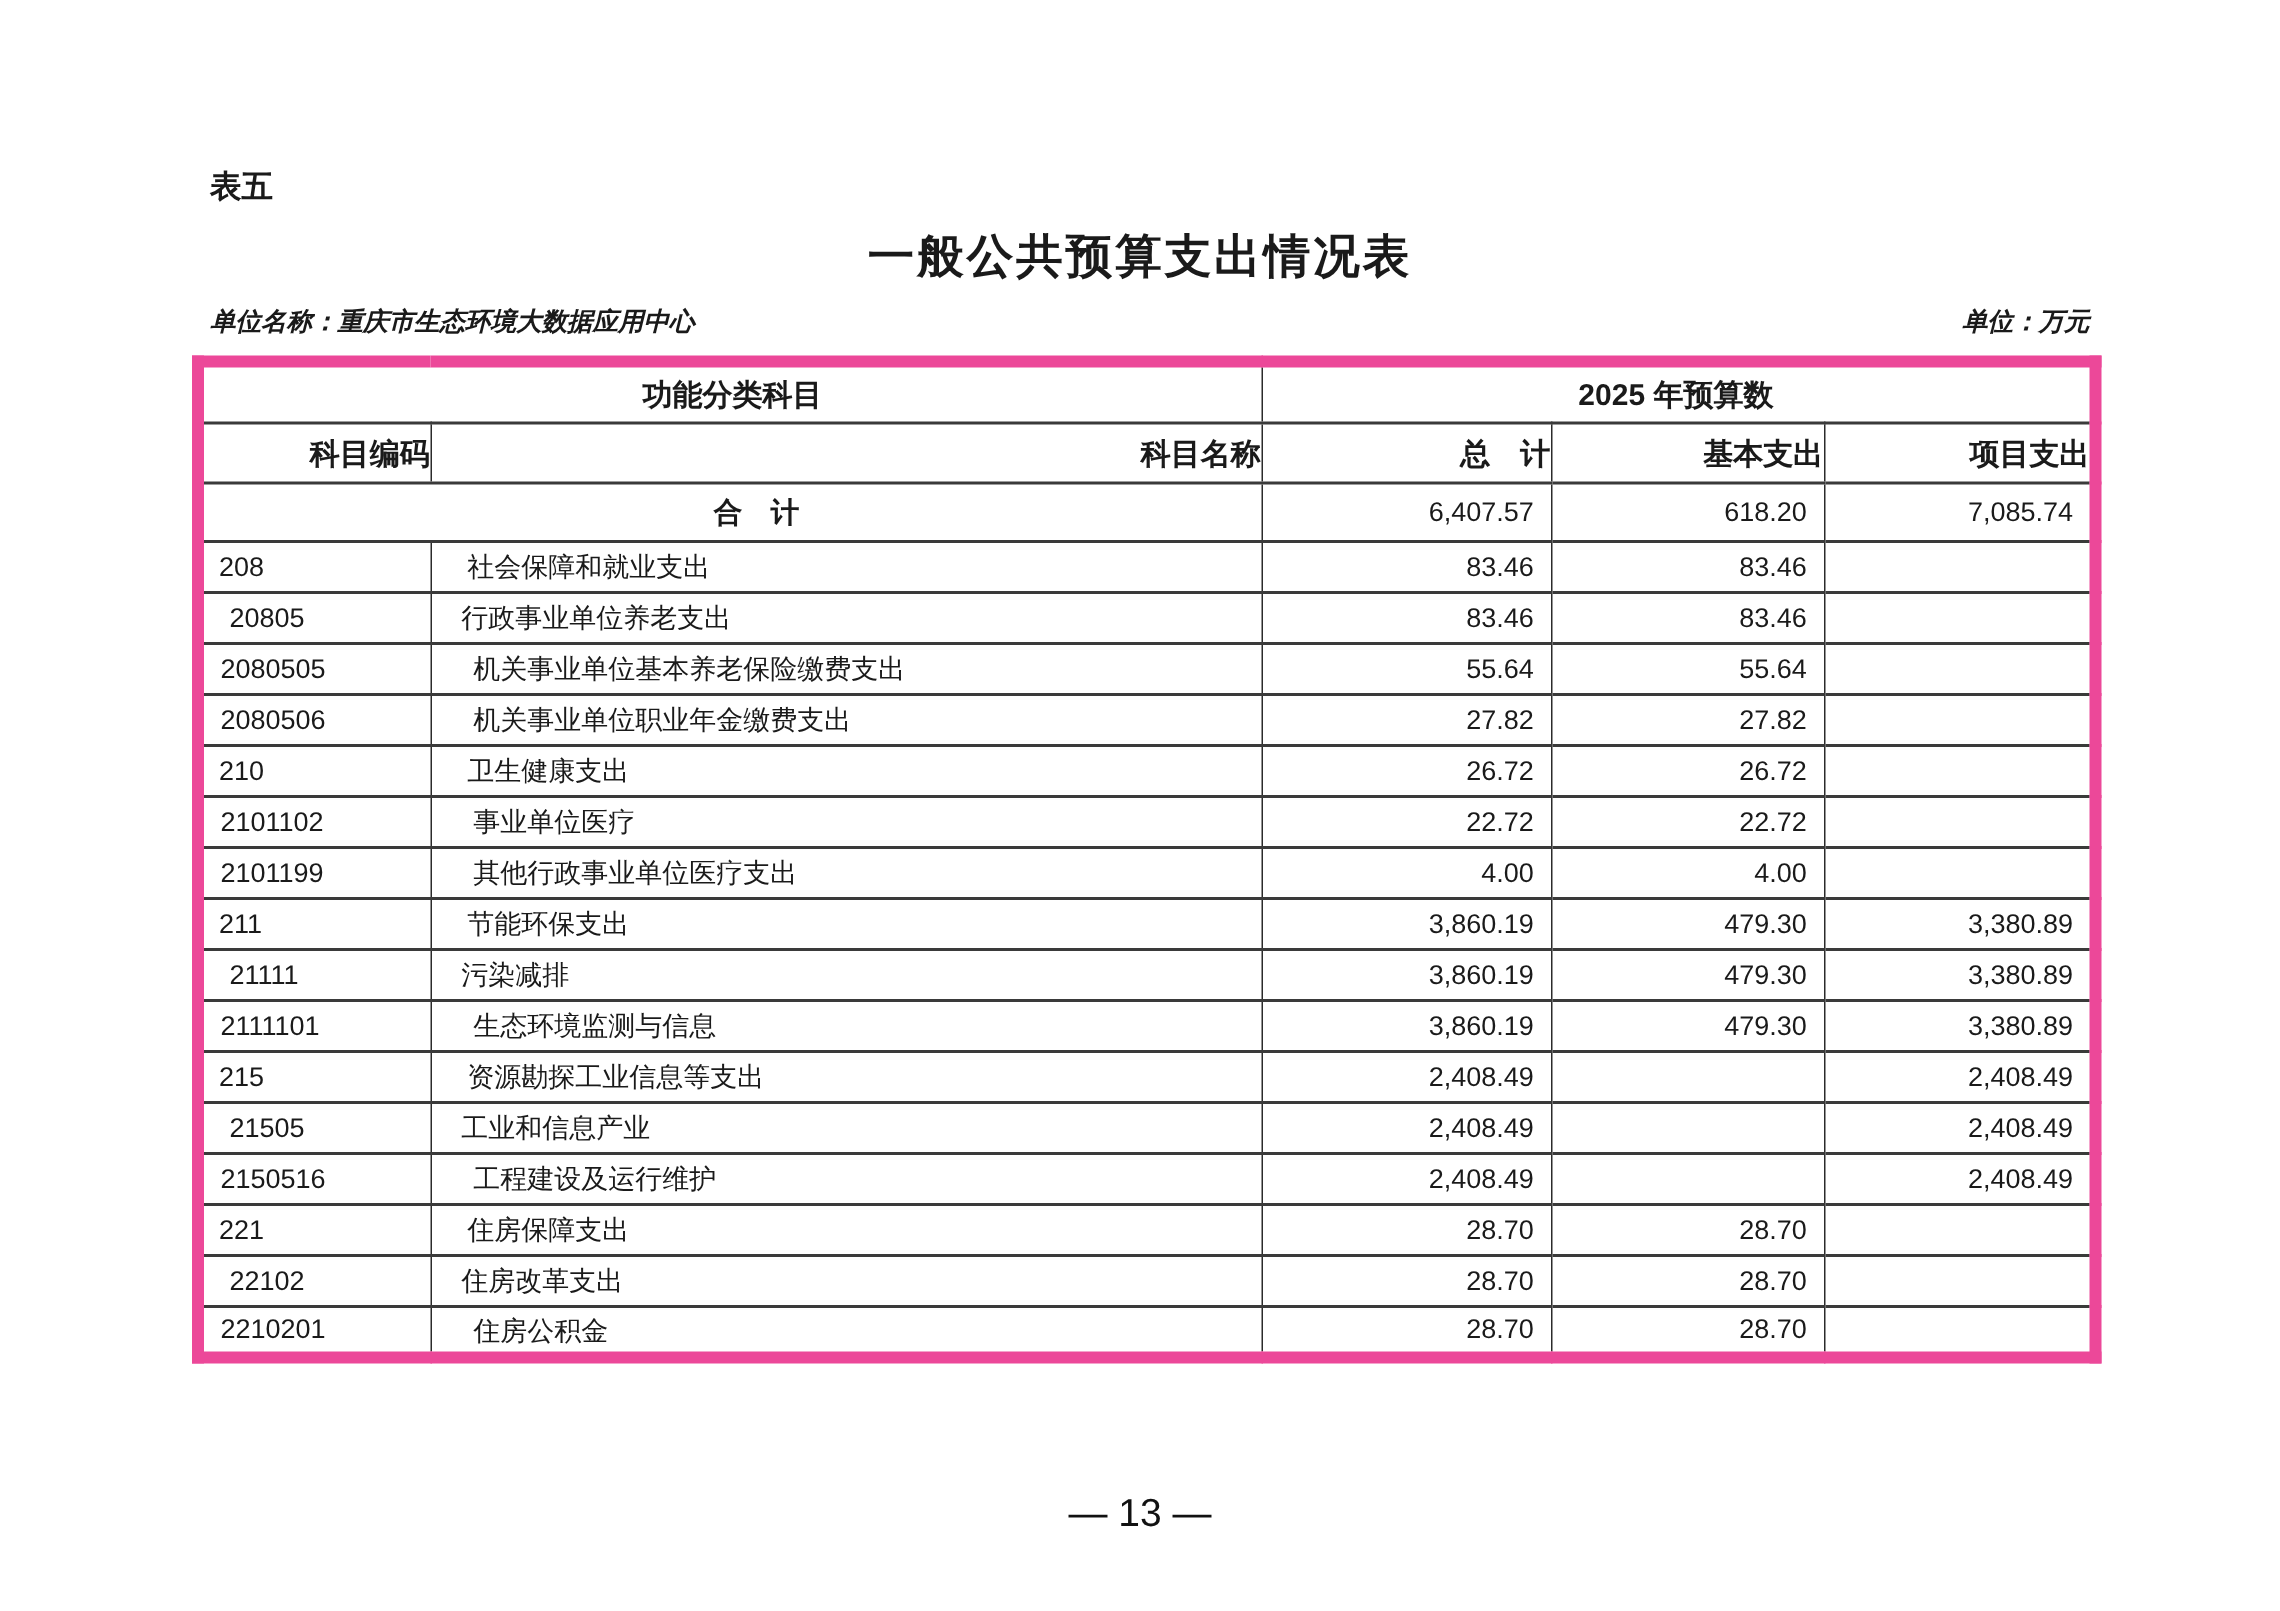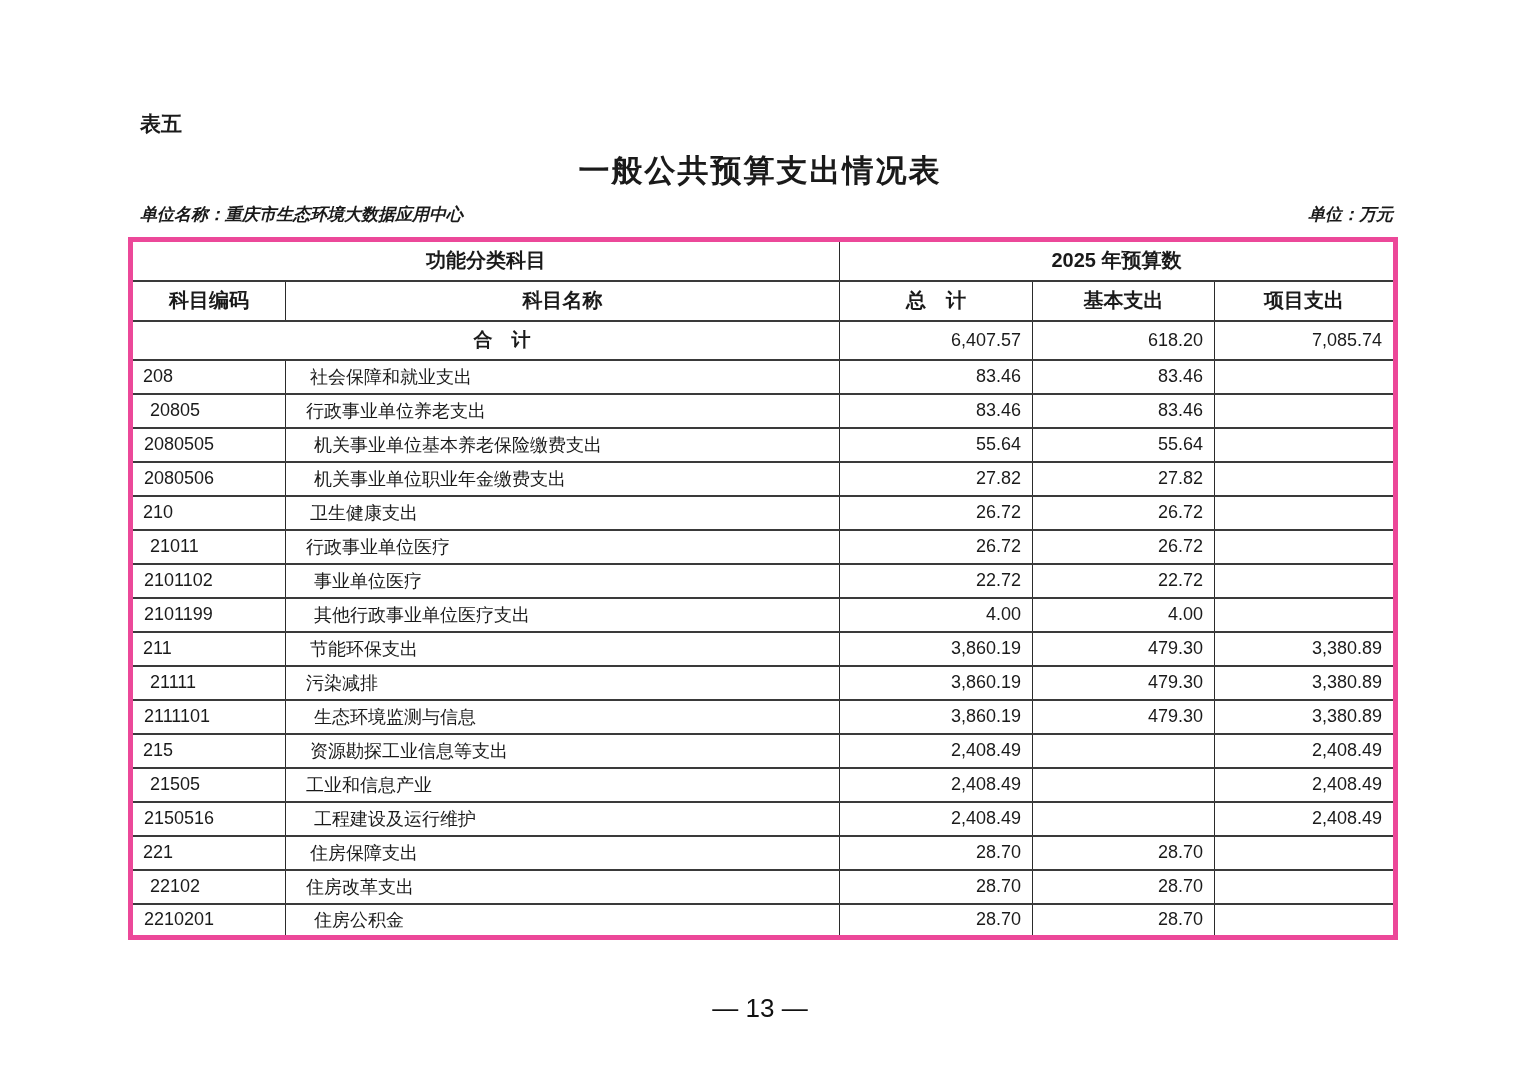--- a/index.html
+++ b/index.html
@@ -55,35 +55,35 @@
     table-layout: fixed;
   }
   table.budget th, table.budget td {
     border-left: 1px solid #2b2b2b;
     border-right: 1px solid #2b2b2b;
     border-top: 2px solid #3a3a3a;
     border-bottom: 2px solid #3a3a3a;
     overflow: hidden;
     white-space: nowrap;
   }
-  table.budget { border: 5px solid #ec4899; }
+  table.budget { border: 8px solid #ec4899; }
   th.group-head {
     height: 41px;
     font-family: "Liberation Sans", sans-serif;
     font-size: 20px;
     font-weight: bold;
     text-align: center;
     vertical-align: middle;
   }
   tr.col-heads th {
     height: 40px;
     font-family: Liberation Serif, serif;
     font-size: 20px;
     font-weight: bold;
-    text-align: center;
+    text-align: right;
     vertical-align: middle;
   }
   tr.total-row td { height: 39px; padding-left: 32px; }
   tbody td { height: 34px; vertical-align: middle; }
   td.total-label {
     text-align: center;
     font-family: "Liberation Sans", sans-serif;
     font-size: 19px;
     font-weight: bold;
   }
@@ -192,27 +192,20 @@
     <td class="num"></td>
   </tr>
         <tr>
     <td class="code lvl1">210</td>
     <td class="name lvl1">卫生健康支出</td>
     <td class="num">26.72</td>
     <td class="num">26.72</td>
     <td class="num"></td>
   </tr>
         <tr>
-    <td class="code lvl2">21011</td>
-    <td class="name lvl2">行政事业单位医疗</td>
-    <td class="num">26.72</td>
-    <td class="num">26.72</td>
-    <td class="num"></td>
-  </tr>
-        <tr>
     <td class="code lvl3">2101102</td>
     <td class="name lvl3">事业单位医疗</td>
     <td class="num">22.72</td>
     <td class="num">22.72</td>
     <td class="num"></td>
   </tr>
         <tr>
     <td class="code lvl3">2101199</td>
     <td class="name lvl3">其他行政事业单位医疗支出</td>
     <td class="num">4.00</td>

